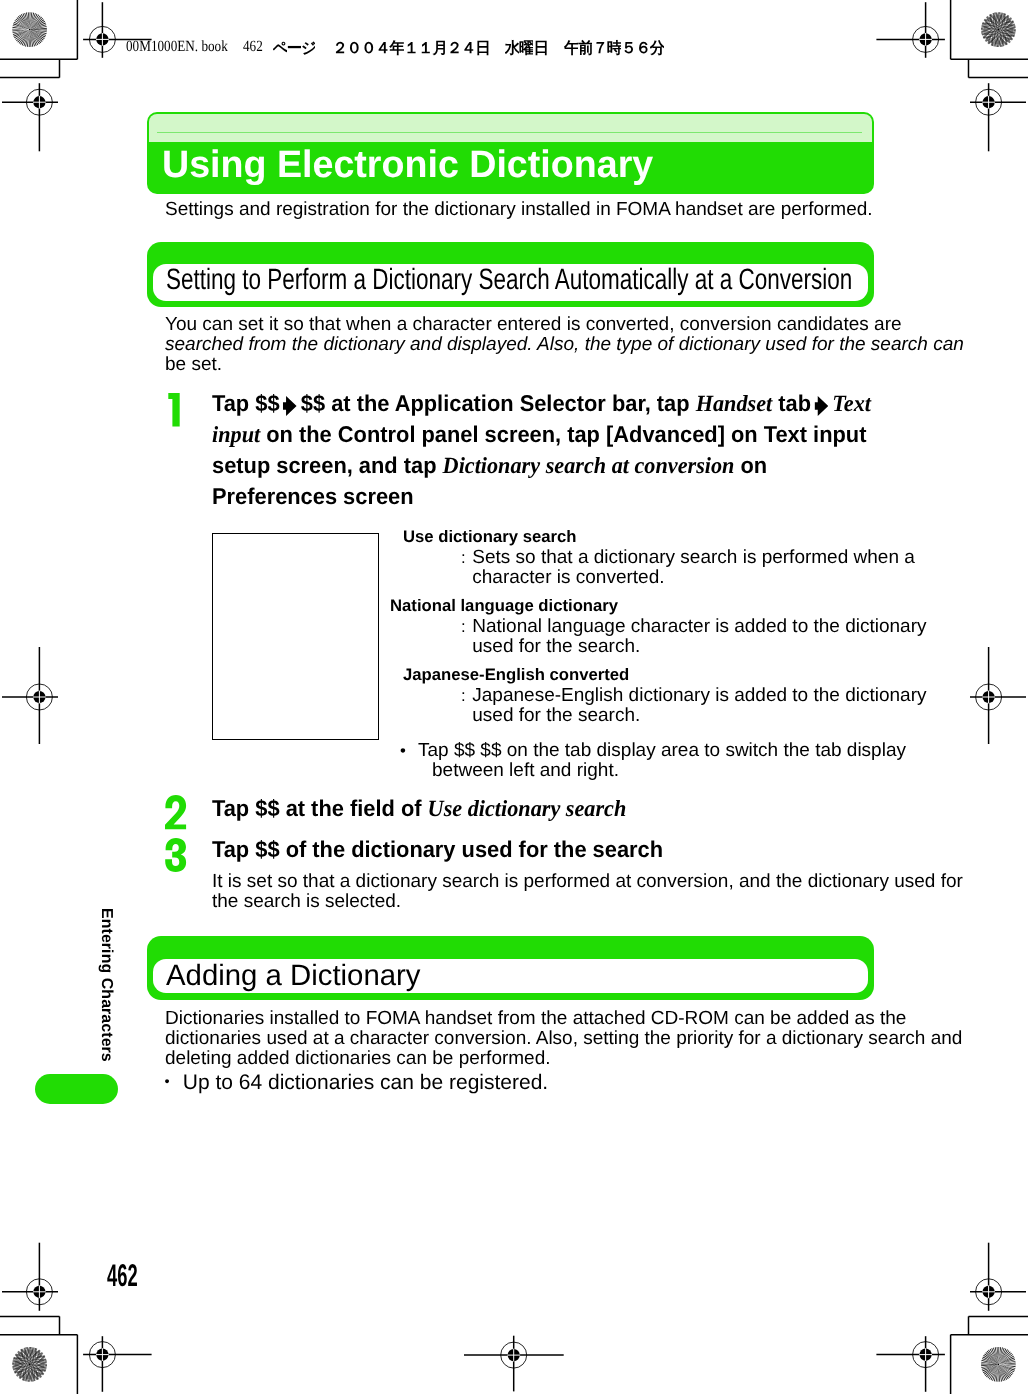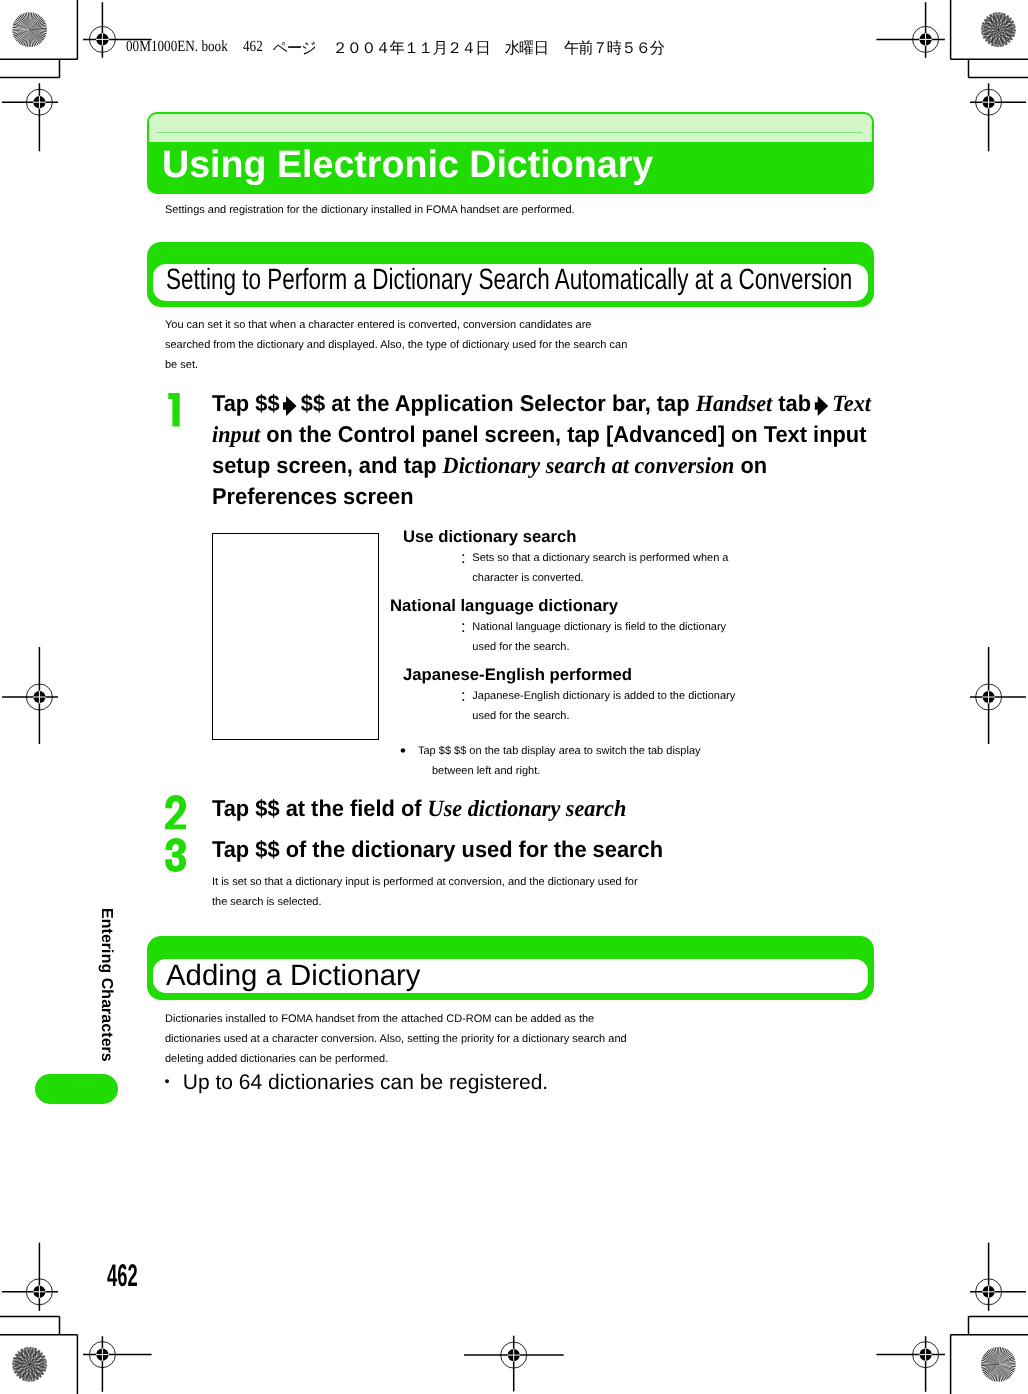--- a/index.html
+++ b/index.html
@@ -7,40 +7,40 @@
        -webkit-font-smoothing:antialiased;text-rendering:geometricPrecision;}
   svg{display:block;}
 
   
   #marks{position:absolute;left:0;top:0;width:1028px;height:1394px;pointer-events:none;}
 
   
   #slug{position:absolute;left:126px;top:38px;font-family:"Liberation Serif",serif;font-size:15.6px;
         white-space:nowrap;}
   #slug span{position:absolute;top:0;white-space:pre;}
-  #slug .cjk{letter-spacing:0;}
+  #slug .cjk{letter-spacing:0;font-weight:bold;}
   #slug .cjk i{display:inline-block;width:14.3px;font-style:normal;text-align:center;overflow:hidden;}
 
   
   #titleband{position:absolute;left:147px;top:112px;width:727px;height:82px;background:#21dc04;border-radius:10px;}
   #titleband .pale{position:absolute;left:2.2px;top:2px;width:722.6px;height:27.5px;background:#d3f7c9;border-radius:8px 8px 0 0;}
   #titleband .hair{position:absolute;left:10px;width:705px;top:19.7px;height:1.4px;background:#7ce86f;}
   #titletext{position:absolute;left:162px;top:145px;font-size:38.2px;font-weight:bold;color:#fff;
              line-height:40px;white-space:nowrap;transform:scaleX(0.985);transform-origin:left top;}
 
   
   .secband{position:absolute;left:147px;width:727px;height:65px;background:#21dc04;border-radius:14px;}
   .secband .inner{position:absolute;left:6px;top:22px;width:715px;height:37px;background:#fff;border-radius:13px;}
   .secband.b2{height:64px;}
   .secband.b2 .inner{top:23px;height:34px;}
   .sechead{position:absolute;left:166px;font-size:29.5px;white-space:nowrap;line-height:34px;
            transform-origin:left top;}
 
   
-  .para{position:absolute;font-size:11px;line-height:20.1px;white-space:nowrap;}
+  .para{position:absolute;font-size:19px;line-height:20.1px;white-space:nowrap;}
   .ser{font-family:"Liberation Serif",serif;font-weight:bold;font-style:italic;}
 
   .stepnum{position:absolute;width:24px;height:34.3px;}
   .stepnum svg{width:100%;height:100%;display:block;overflow:visible;}
   .steptxt{position:absolute;font-size:22.8px;font-weight:bold;line-height:31px;white-space:nowrap;transform:scaleX(0.958);transform-origin:left top;}
   .steptxt .ser{font-size:23.2px;}
 
   .arrow{display:inline-block;width:14.4px;height:20px;vertical-align:-4.5px;position:relative;margin:0 3.9px;}
 
   .dterm{position:absolute;font-size:16.7px;font-weight:bold;line-height:20.1px;white-space:nowrap;}
@@ -256,21 +256,21 @@
 <div id="titletext">Using Electronic Dictionary</div>
 
 <div class="para" style="left:165px;top:200px;">Settings and registration for the dictionary installed in FOMA handset are performed.</div>
 
 <div class="secband" style="top:242px;">
   <div class="inner"></div>
 </div>
 <div class="sechead" style="top:263px;transform:scaleX(0.7625);">Setting to Perform a Dictionary Search Automatically at a Conversion</div>
 
 <div class="para" style="left:165px;top:315px;">You can set it so that when a character entered is converted, conversion candidates are</div>
-<div class="para" style="left:165px;top:335px;">searched from the dictionary and displayed. Also, the type of dictionary used for the search can</div>
+<div class="para" style="left:165px;top:335px;font-style:italic;">searched from the dictionary and displayed. Also, the type of dictionary used for the search can</div>
 <div class="para" style="left:165px;top:355px;">be set.</div>
 
 <div class="stepnum" style="left:168.4px;top:392.7px;width:11.7px;height:33.6px">
     <svg viewBox="0 0 11.7 33.6" preserveAspectRatio="none">
       <path d="M0.3 0 H11.7 V33.6 H4.4 V5.9 H0.3 Z" fill="#21dc04"></path>
     </svg>
   </div>
 
 <div class="steptxt" style="left:212px;top:388px;"><span>Tap $$</span><span class="arrow"><svg viewBox="0 0 14.4 20" width="14.4" height="20" style="position:absolute;left:0;top:0;display:block">
         <path d="M0 6.3 H3.3 V0 L14.3 9.9 L3.3 20 V13.7 H0 Z" fill="#000"></path>
@@ -286,23 +286,23 @@
 
 <div class="imgbox" style="left:212px;top:533px;width:165.2px;height:205.3px;"></div>
 
 <div id="deflist">
     <div class="dterm" style="left:403px;top:527px">Use dictionary search</div>
     <div class="dsep" style="left:461px;top:548px">:</div>
     <div class="para" style="left:472.3px;top:548px">Sets so that a dictionary search is performed when a</div>
     <div class="para" style="left:472.3px;top:568px">character is converted.</div>
     <div class="dterm" style="left:390px;top:596px">National language dictionary</div>
     <div class="dsep" style="left:461px;top:617px">:</div>
-    <div class="para" style="left:472.3px;top:617px">National language dictionary is field to the dictionary</div>
+    <div class="para" style="left:472.3px;top:617px">National language character is added to the dictionary</div>
     <div class="para" style="left:472.3px;top:637px">used for the search.</div>
-    <div class="dterm" style="left:403px;top:665px">Japanese-English performed</div>
+    <div class="dterm" style="left:403px;top:665px">Japanese-English converted</div>
     <div class="dsep" style="left:461px;top:686px">:</div>
     <div class="para" style="left:472.3px;top:686px">Japanese-English dictionary is added to the dictionary</div>
     <div class="para" style="left:472.3px;top:706px">used for the search.</div>
   </div>
 
 <div class="bullet" style="left:400px;top:741px;">•</div>
 <div class="para" style="left:418px;top:741px;text-align:right;">Tap $$ $$ on the tab display area to switch the tab display</div>
 <div class="para" style="left:432px;top:761px;">between left and right.</div>
 
 <div class="stepnum" style="left:165.3px;top:795.3px;width:21.1px;height:34.3px">
@@ -312,21 +312,21 @@
   </div>
 <div class="steptxt" style="left:212px;top:793px;"><span>Tap $$ at the field of </span><span class="ser">Use dictionary search</span></div>
 
 <div class="stepnum" style="left:165.3px;top:837.5px;width:21.1px;height:34.0px">
     <svg viewBox="0 0 21.1 34.0" preserveAspectRatio="none">
       <path d="M0.6 10.8 C0.6 4.1 4.8 0 11.0 0 C17.2 0 21.0 3.7 21.0 9.1 C21.0 12.8 19.2 15.4 15.8 16.6 C19.6 17.8 21.1 20.7 21.1 24.6 C21.1 30.6 16.9 34.0 10.7 34.0 C4.3 34.0 0.2 30.0 0.2 23.2 V21.2 H7.0 V23.4 C7.0 26.4 8.3 28.0 10.7 28.0 C13.0 28.0 14.3 26.5 14.3 23.9 C14.3 21.0 12.8 19.6 9.8 19.6 H7.2 V13.7 H9.6 C12.4 13.7 13.8 12.3 13.8 9.7 C13.8 7.3 12.6 6.0 10.8 6.0 C8.6 6.0 7.3 7.6 7.3 10.8 V12.3 H0.6 Z" fill="#21dc04"></path>
     </svg>
   </div>
 <div class="steptxt" style="left:212px;top:834px;">Tap $$ of the dictionary used for the search</div>
 
-<div class="para" style="left:212px;top:872px;">It is set so that a dictionary input is performed at conversion, and the dictionary used for</div>
+<div class="para" style="left:212px;top:872px;">It is set so that a dictionary search is performed at conversion, and the dictionary used for</div>
 <div class="para" style="left:212px;top:892px;">the search is selected.</div>
 
 <div class="secband b2" style="top:936px;">
   <div class="inner"></div>
 </div>
 <div class="sechead" style="top:959px;transform:scaleX(0.995);">Adding a Dictionary</div>
 
 <div class="para" style="left:165px;top:1009px;">Dictionaries installed to FOMA handset from the attached CD-ROM can be added as the</div>
 <div class="para" style="left:165px;top:1029px;">dictionaries used at a character conversion. Also, setting the priority for a dictionary search and</div>
 <div class="para" style="left:165px;top:1049px;text-align:center;">deleting added dictionaries can be performed.</div>

